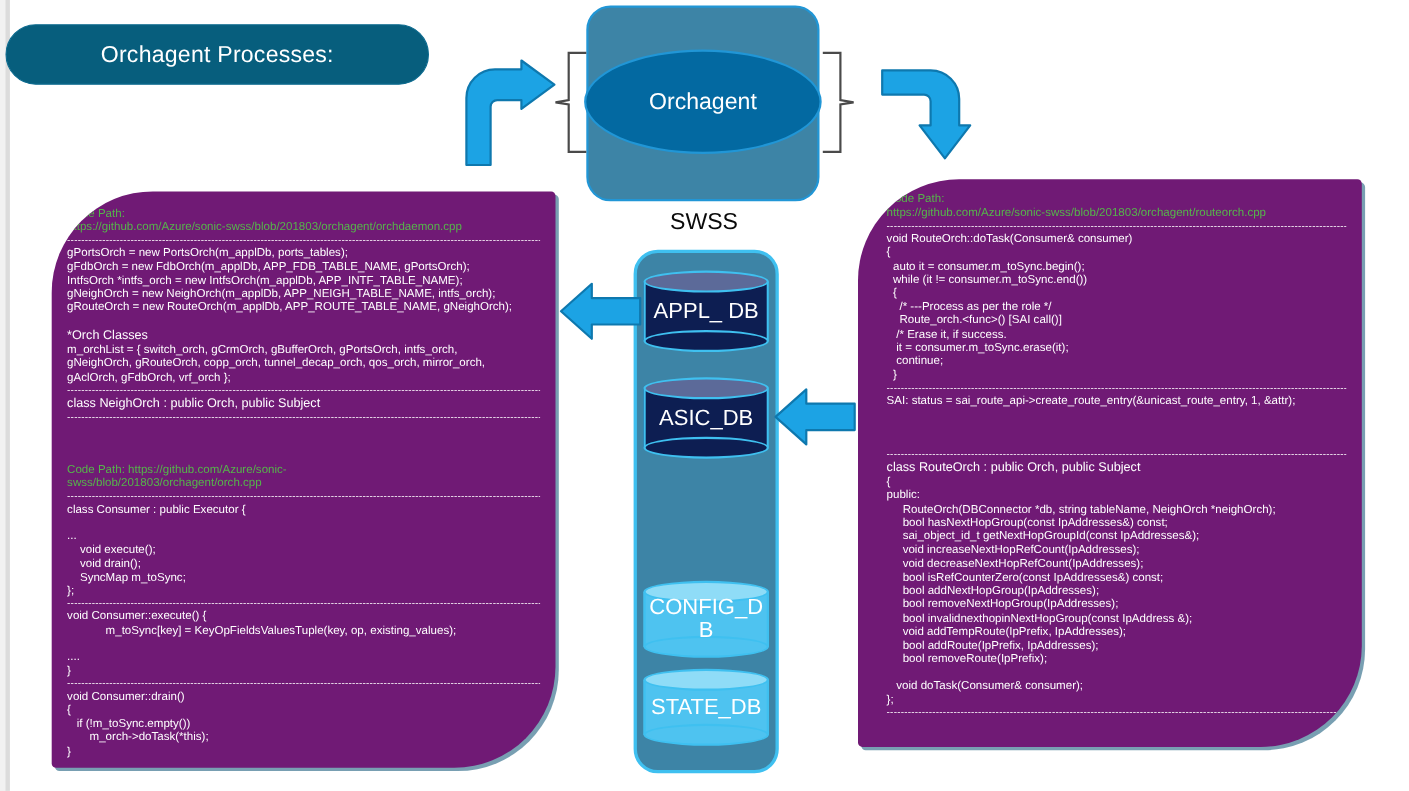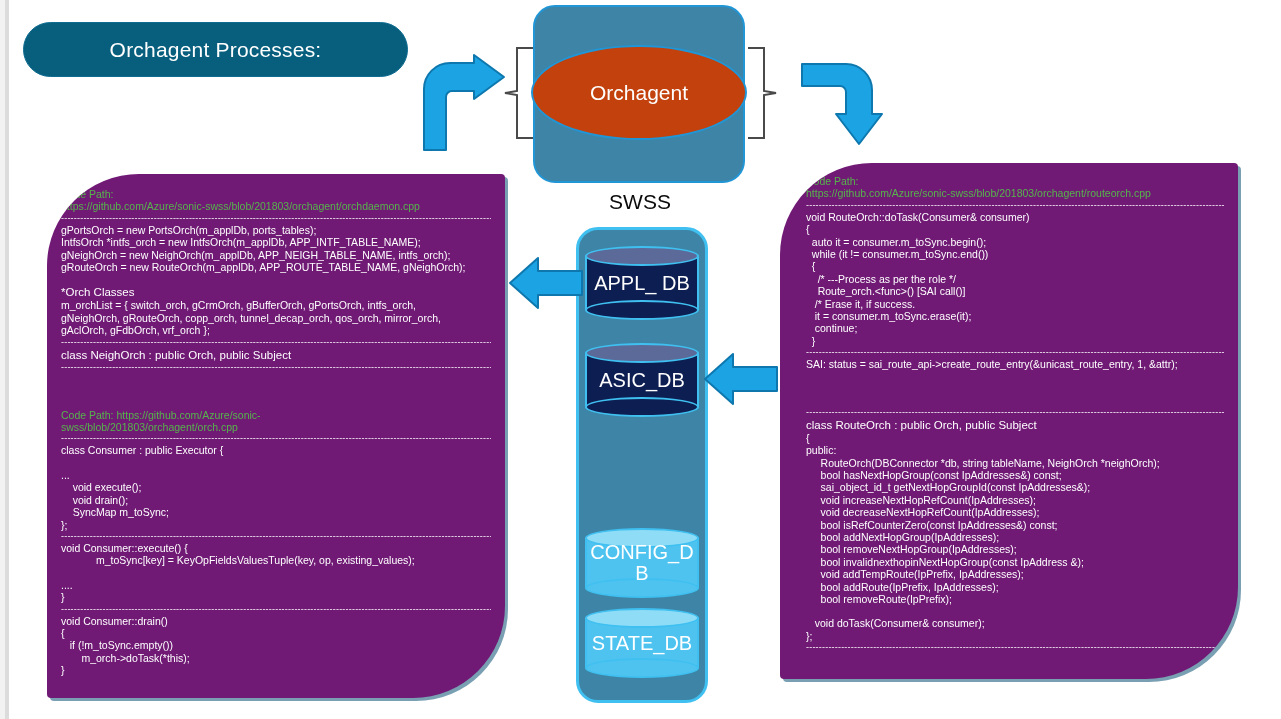--- a/index.html
+++ b/index.html
@@ -28,21 +28,21 @@
   .edge-strip-inner {
     position: absolute;
     left: 0; top: 0;
     width: 5px; height: 719px;
     background: #f2f2f2;
   }
 
   
   .title-pill {
     position: absolute;
-    left: 23px; top: 22px;
+    left: 5px; top: 22px;
     width: 385px; height: 55px;
     background: #075E7D;
     border: 1px solid #0E6C90;
     border-radius: 28px;
     display: flex;
     align-items: center;
     justify-content: center;
     box-sizing: border-box;
   }
   .title-pill-text {
@@ -59,21 +59,21 @@
     width: 212px; height: 178px;
     background: #3D84A6;
     border: 2px solid #2196D6;
     border-radius: 22px;
     box-sizing: border-box;
   }
   .orch-ellipse {
     position: absolute;
     left: 531px; top: 45px;
     width: 216px; height: 95px;
-    background: #c2410c;
+    background: #0369a1;
     border: 2px solid #2196D6;
     border-radius: 50%;
     box-sizing: border-box;
     display: flex;
     align-items: center;
     justify-content: center;
   }
   .orch-ellipse-text {
     color: #ffffff;
     font-size: 21px;
@@ -307,20 +307,21 @@
     </svg>
   </div>
 
   <div class="code-panel panel-left">
     <div class="code-inner">
       <div id="left-lines">
           <div class="code-line green">Code Path:</div>
           <div class="code-line green">https://github.com/Azure/sonic-swss/blob/201803/orchagent/orchdaemon.cpp</div>
           <div class="code-rule">----------------------------------------------------------------------------------------------------------------------------------------------------------------------------------------------------------------------------</div>
           <div class="code-line">gPortsOrch = new PortsOrch(m_applDb, ports_tables);</div>
+          <div class="code-line">gFdbOrch = new FdbOrch(m_applDb, APP_FDB_TABLE_NAME, gPortsOrch);</div>
           <div class="code-line">IntfsOrch *intfs_orch = new IntfsOrch(m_applDb, APP_INTF_TABLE_NAME);</div>
           <div class="code-line">gNeighOrch = new NeighOrch(m_applDb, APP_NEIGH_TABLE_NAME, intfs_orch);</div>
           <div class="code-line">gRouteOrch = new RouteOrch(m_applDb, APP_ROUTE_TABLE_NAME, gNeighOrch);</div>
           <div class="code-line blank">&nbsp;</div>
           <div class="code-line bold">*Orch Classes</div>
           <div class="code-line">m_orchList = { switch_orch, gCrmOrch, gBufferOrch, gPortsOrch, intfs_orch,</div>
           <div class="code-line">gNeighOrch, gRouteOrch, copp_orch, tunnel_decap_orch, qos_orch, mirror_orch,</div>
           <div class="code-line">gAclOrch, gFdbOrch, vrf_orch };</div>
           <div class="code-rule">----------------------------------------------------------------------------------------------------------------------------------------------------------------------------------------------------------------------------</div>
           <div class="code-line bold">class NeighOrch : public Orch, public Subject</div>

